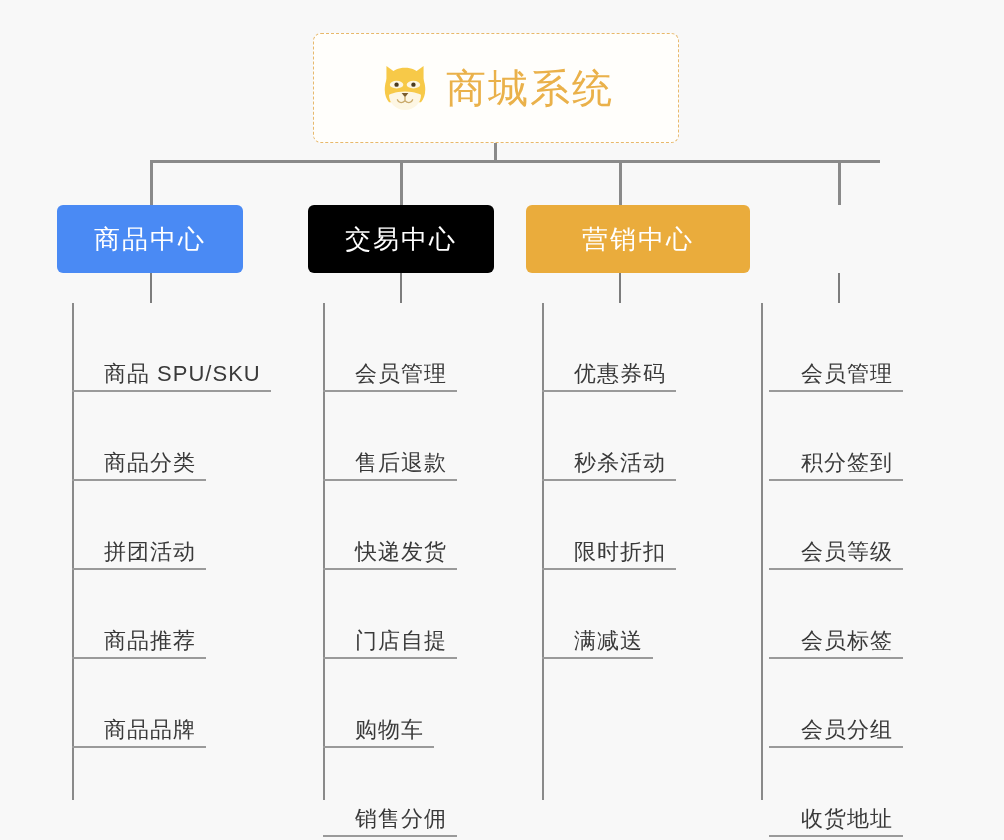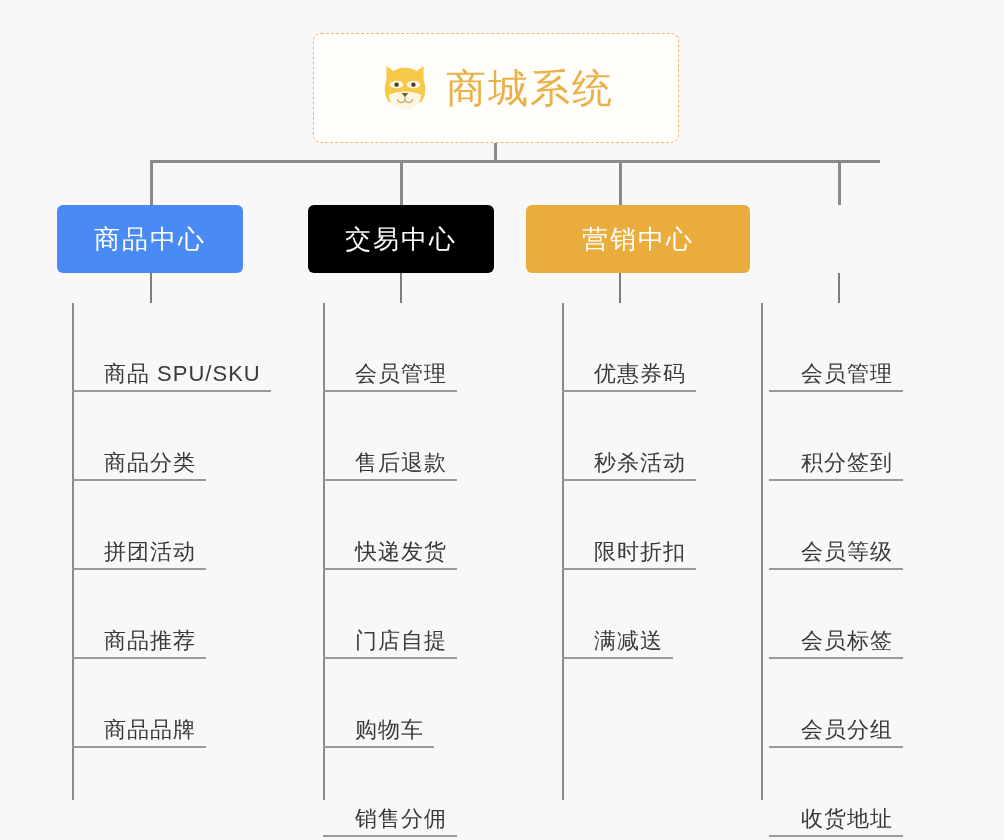--- a/index.html
+++ b/index.html
@@ -77,21 +77,21 @@
   .cat-4{left:745px;width:186px;}
 
   
   .leaf-col{
     position:absolute;
     top:303px;
     width:230px;
   }
   .col-1{left:72px;}
   .col-2{left:323px;}
-  .col-3{left:562px;}
+  .col-3{left:542px;}
   .col-4{left:761px;padding-left:8px;}
 
   .spine{
     position:absolute;
     left:0;top:0;
     width:2px;
     height:497px;
     background:#8a8a8a;
   }
   .leaf-item{

